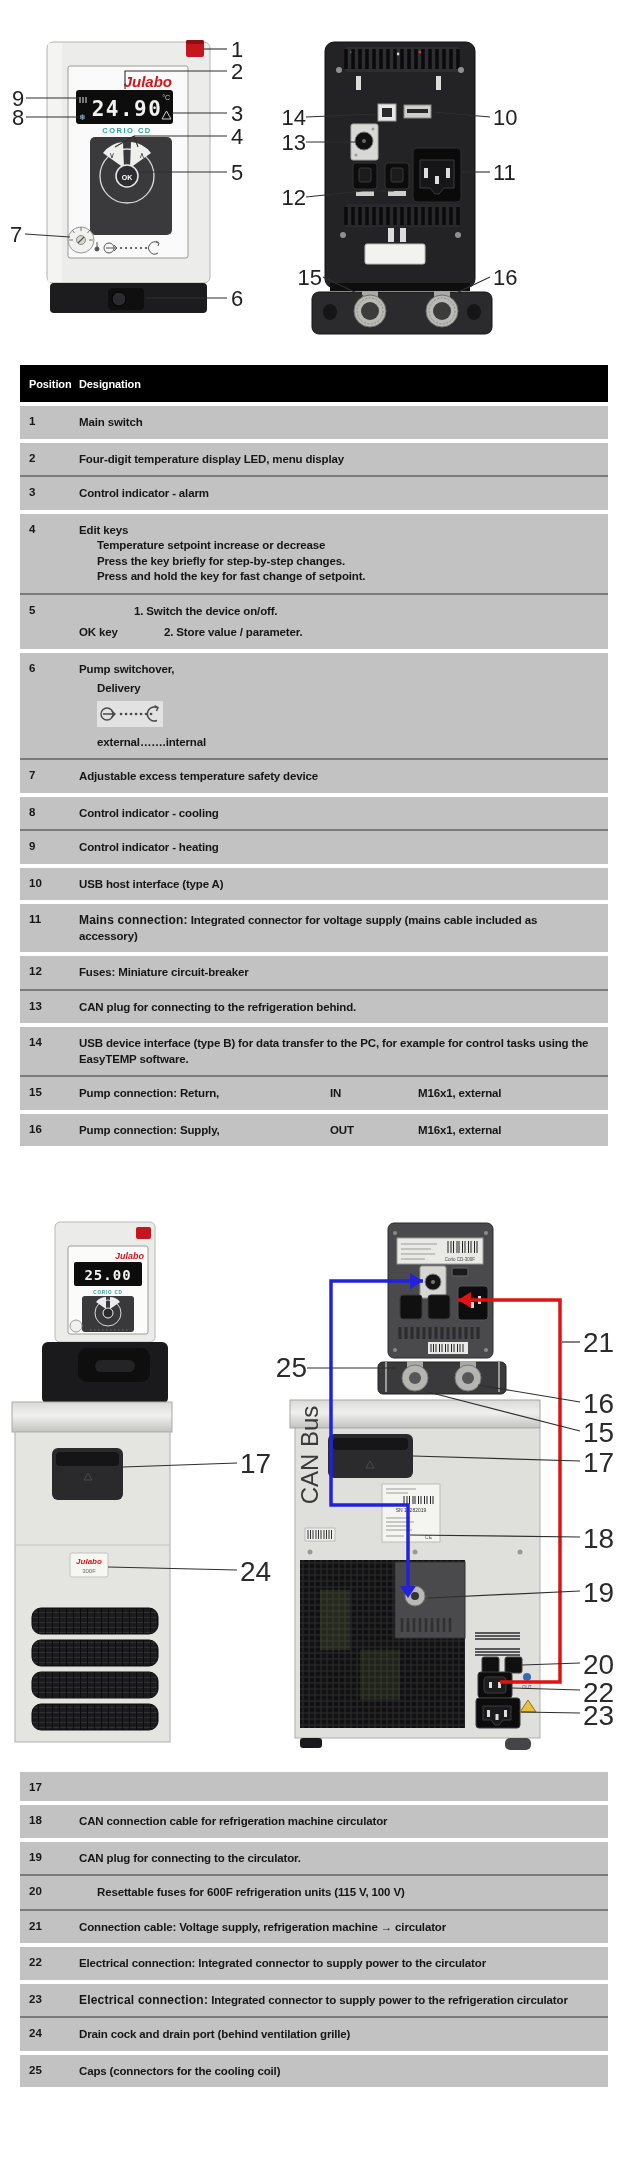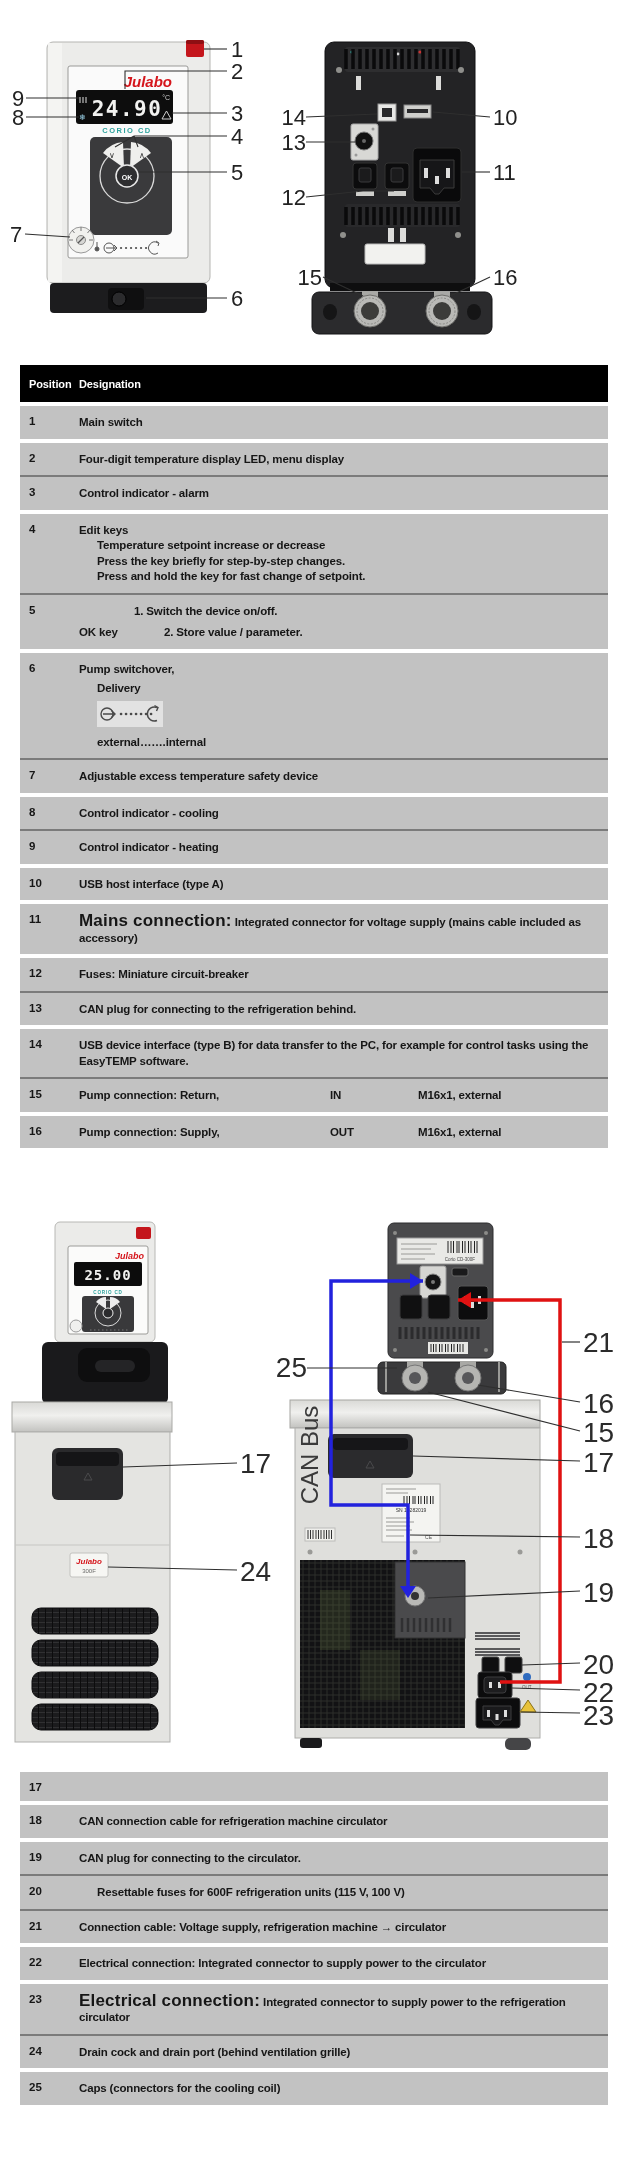--- a/index.html
+++ b/index.html
@@ -13,21 +13,21 @@
          margin-bottom:4px;font-size:11px;font-weight:700;letter-spacing:-0.1px;}
   .thead .hpos{width:50px;padding-left:9px;}
   .thead .hdes{flex:1;}
   .trow{background:#c2c2c2;display:flex;margin-bottom:4px;}
   .trow.jd{margin-bottom:0;border-bottom:2.5px solid #7b7b7b;}
   .tn{width:50px;padding:9px 0 8px 9px;font-size:11.5px;font-weight:700;color:#161616;}
   .td{flex:1;padding:9px 10px 8px 0;font-size:11.5px;font-weight:700;color:#161616;
       line-height:15.5px;letter-spacing:-0.15px;}
   .ln{line-height:15.5px;}
   .ind{padding-left:18px;}
-  .lead{font-size:17px;letter-spacing:0.2px;margin-top:38px;}
+  .lead{font-size:12px;letter-spacing:0.2px;margin-top:38px;}
   .okrow{display:flex;align-items:flex-end;}
   .oklabel{width:55px;flex:none;}
   .okitems .ln2{margin-left:30px;margin-top:6px;}
   .cols{display:flex;gap:22px;}
   .cols .c0{width:229px;flex:none;}
   .cols .c1{width:66px;flex:none;}
   .pumpicon{width:66px;height:26px;background:#e2e2e2;margin:4px 0 4px 0;display:block;}
   .cap{margin-top:8px;}
   svg{display:block;}
   svg text{font-family:"Liberation Sans",sans-serif;}

